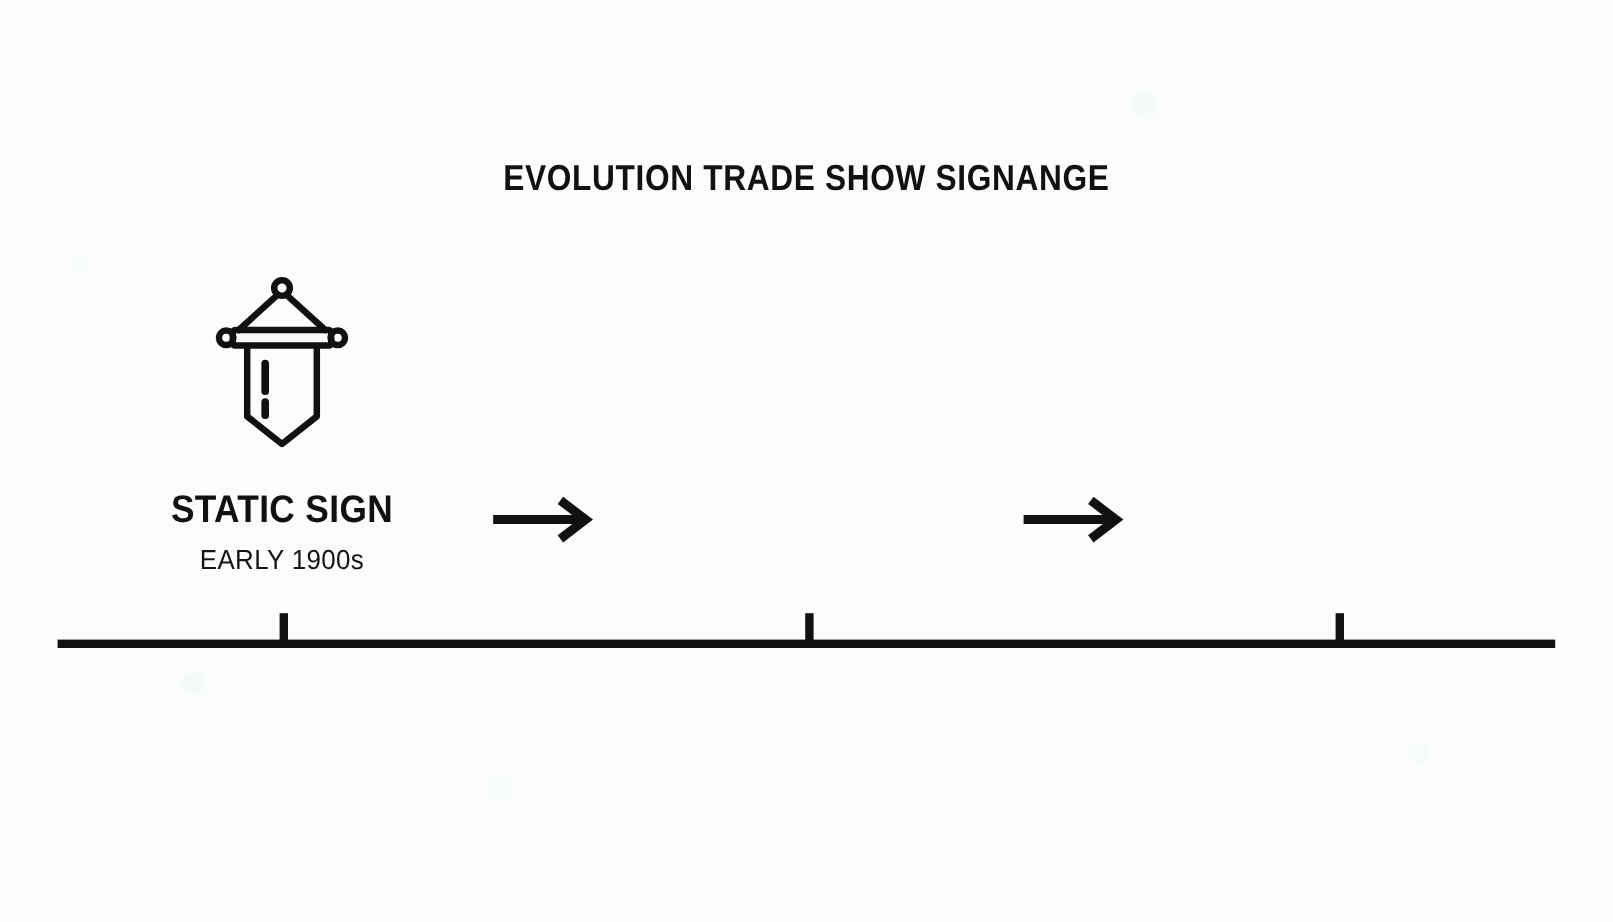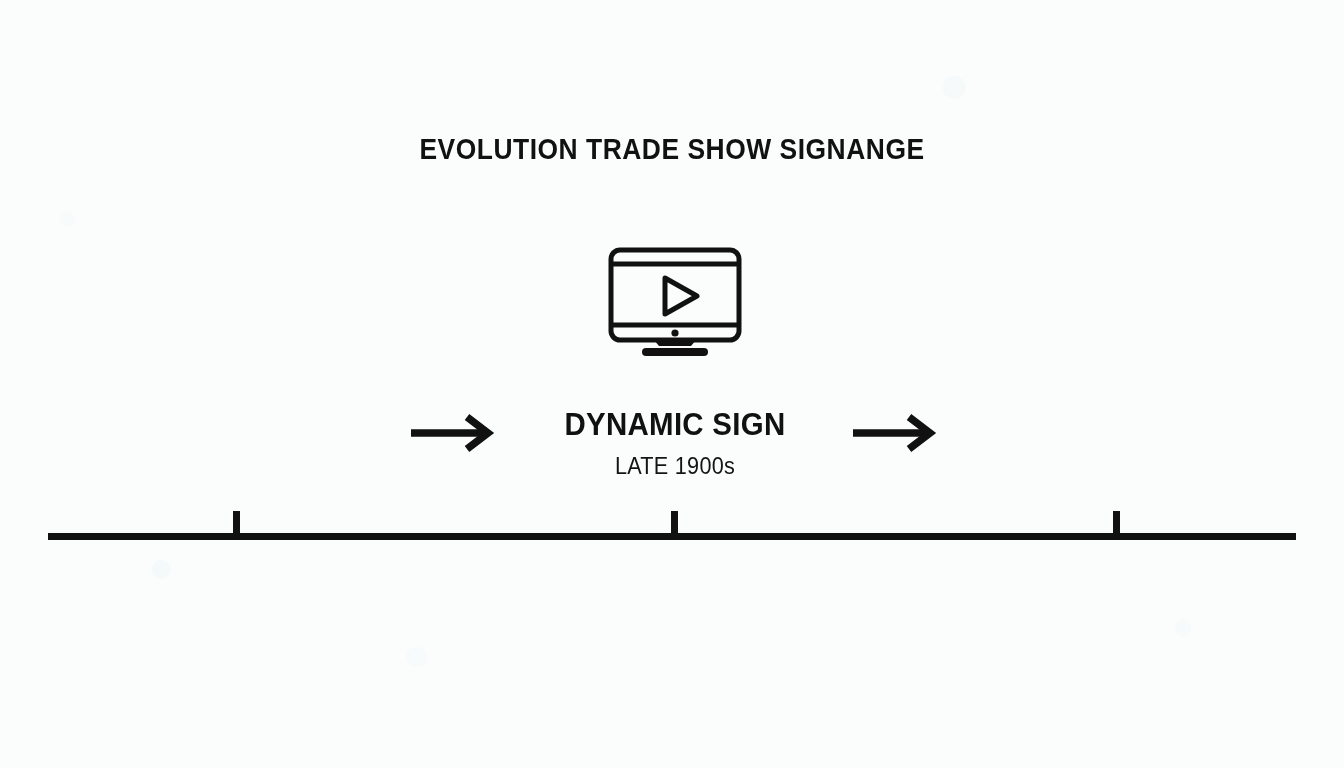--- a/index.html
+++ b/index.html
@@ -115,38 +115,40 @@
 </style>
 </head>
 <body>
 
 <div id="stage">
 
   <div id="texture"></div>
 
   <div id="title">EVOLUTION TRADE SHOW SIGNANGE</div>
 
-
-  <div class="milestone" id="ms-2">
+  <div class="milestone" id="ms-1">
     <div class="icon-wrap">
-      <svg width="134" height="112" viewBox="0 0 134 112">
-        <g fill="none" stroke="#111111" stroke-width="5" stroke-linecap="round" stroke-linejoin="round">
-          <rect x="3" y="3" width="128" height="90" rx="9"></rect>
-          <path d="M4 17 L130 17"></path>
-          <path d="M4 78 L130 78"></path>
-          <path d="M57 31 L57 67 L89 49 Z"></path>
-          <path d="M51 99 L83 99 L88 93 L46 93 Z" fill="#111111" stroke="none"></path>
-          <path d="M38 105 L96 105" stroke-width="8"></path>
+      <svg width="120" height="146" viewBox="0 0 120 146">
+        <g fill="none" stroke="#111111" stroke-width="5.4" stroke-linecap="round" stroke-linejoin="round">
+          <circle cx="60" cy="10" r="6.5"></circle>
+          <path d="M56 16 L24 45"></path>
+          <path d="M64 16 L96 45"></path>
+          <rect x="19" y="45" width="82" height="13" rx="2"></rect>
+          <circle cx="13.5" cy="51.5" r="6"></circle>
+          <circle cx="106.5" cy="51.5" r="6"></circle>
+          <path d="M31 60 L31 117 L60 140 L89 117 L89 60"></path>
+          <path d="M46 73 L46 96" stroke-width="6.4"></path>
+          <path d="M46 105 L46 116" stroke-width="6.4"></path>
         </g>
-        <circle cx="67" cy="86" r="3.6" fill="#111111"></circle>
       </svg>
     </div>
-    <div class="m-label">DYNAMIC SIGN</div>
-    <div class="m-sub">LATE 1900s</div>
+    <div class="m-label">STATIC SIGN</div>
+    <div class="m-sub">EARLY 1900s</div>
   </div>
+
 
 
   <svg class="arrow" id="arrow-1" viewBox="0 0 86 46">
     <g stroke="#111111" stroke-width="7.5" fill="none" stroke-linecap="butt" stroke-linejoin="miter">
       <path d="M2 23 L74 23"></path>
       <path d="M58 7 L79 23 L58 39"></path>
     </g>
   </svg>
 
   <svg class="arrow" id="arrow-2" viewBox="0 0 86 46">

